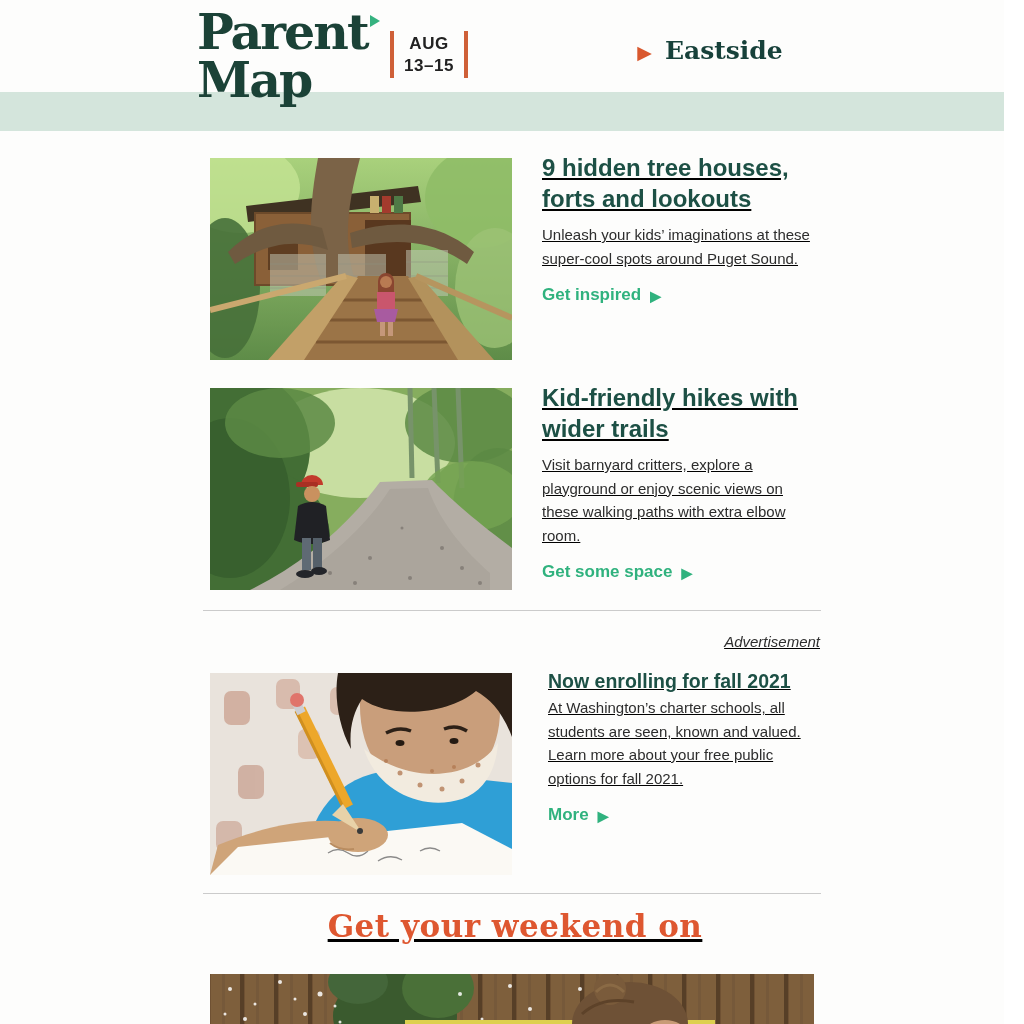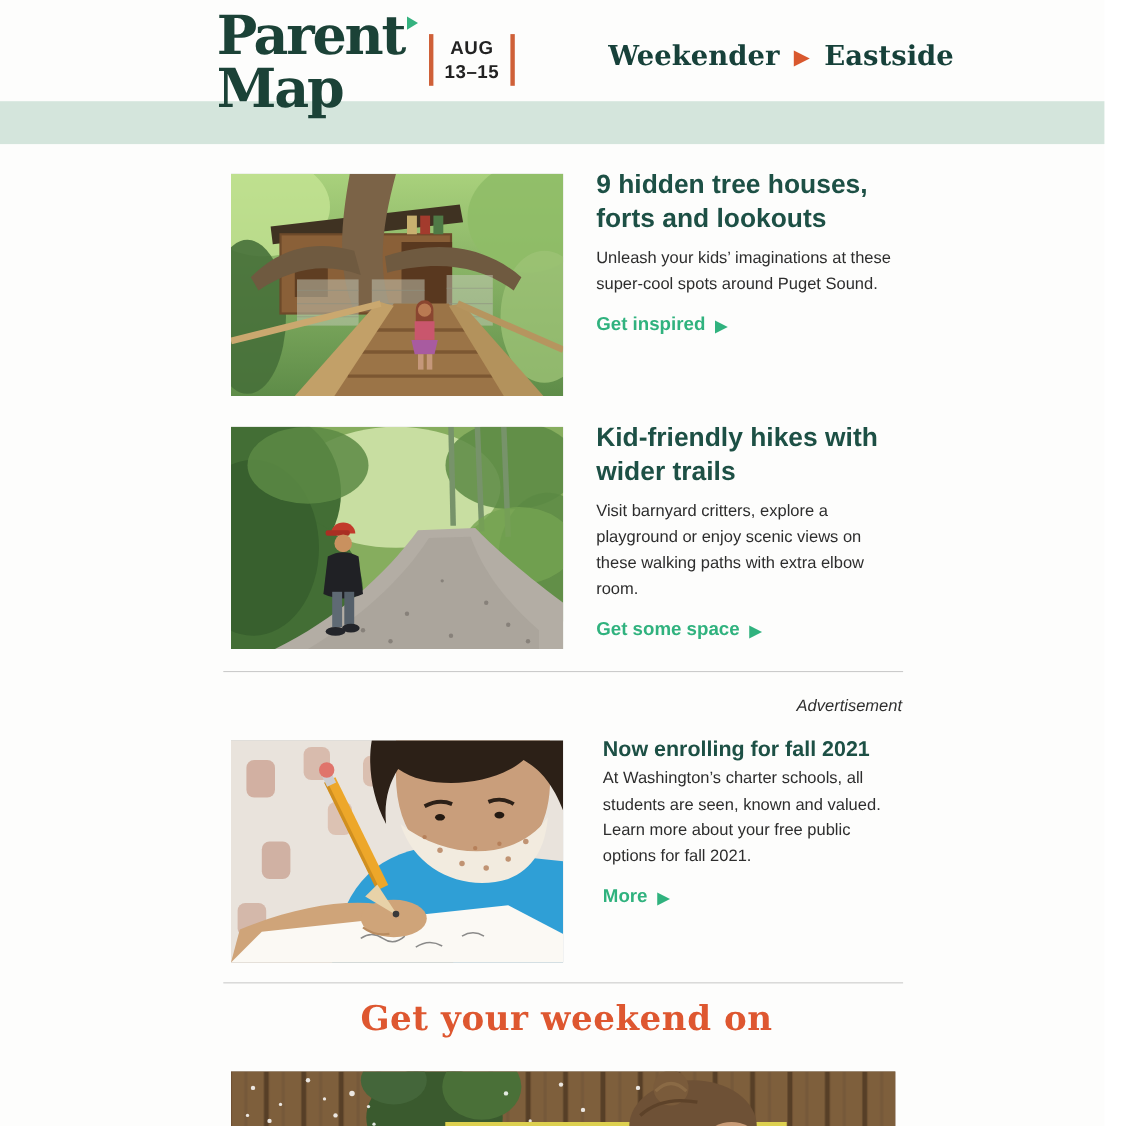--- a/index.html
+++ b/index.html
@@ -1,19 +1,19 @@
 <!DOCTYPE html>
 <html><head>
 <meta charset="utf-8">
 <style>
   * { margin:0; padding:0; box-sizing:border-box; }
   html,body { background:#ffffff; }
   .page {
     position:relative; width:1004px; height:1024px; overflow:hidden;
-    background:#fdfdfc; font-family:"Liberation Sans", sans-serif;
+    background:#fdfdfc; font-family:"Liberation Sans", sans-serif;text-decoration:underline;
   }
   
   .header { position:relative; height:131px; }
   .band { position:absolute; left:0; top:92px; width:1024px; height:39px; background:#d4e5dc; }
   .logo {
     position:absolute; left:197px; top:8px; z-index:2;
     font-family:"DejaVu Serif", serif; font-weight:bold;
     font-size:49px; line-height:48px; letter-spacing:-2px; color:#1b4237;
   }
   .logo .l1 { position:relative; display:inline-block; }
@@ -77,21 +77,20 @@
     <div class="date-badge">
       <span class="date-bar"></span>
       <span class="date-text">
         <span>AUG</span>
         <span>13–15</span>
       </span>
       <span class="date-bar"></span>
     </div>
 
     <div class="edition">
-      <span>Weekender</span>
       <span class="arrow">▶</span>
       <span>Eastside</span>
     </div>
   </div>
 
   <div class="content">
 
     <div class="row row1">
       <div class="thumb">
         <svg viewBox="0 0 302 202" preserveAspectRatio="none">

